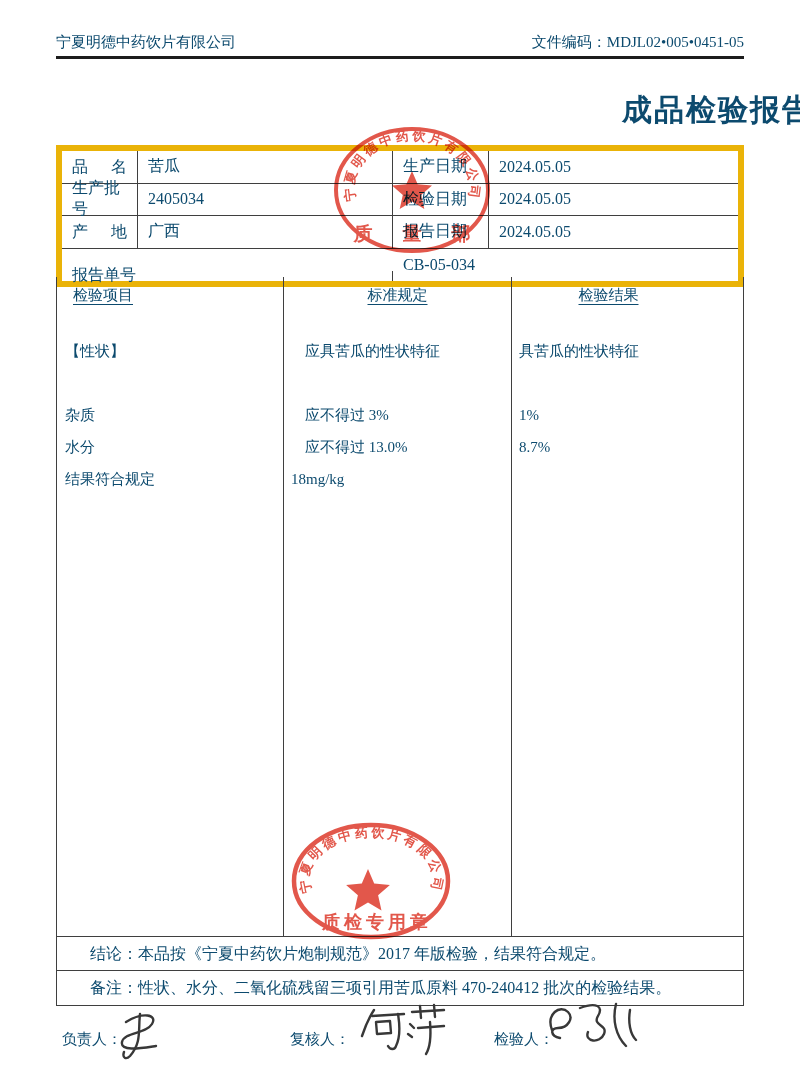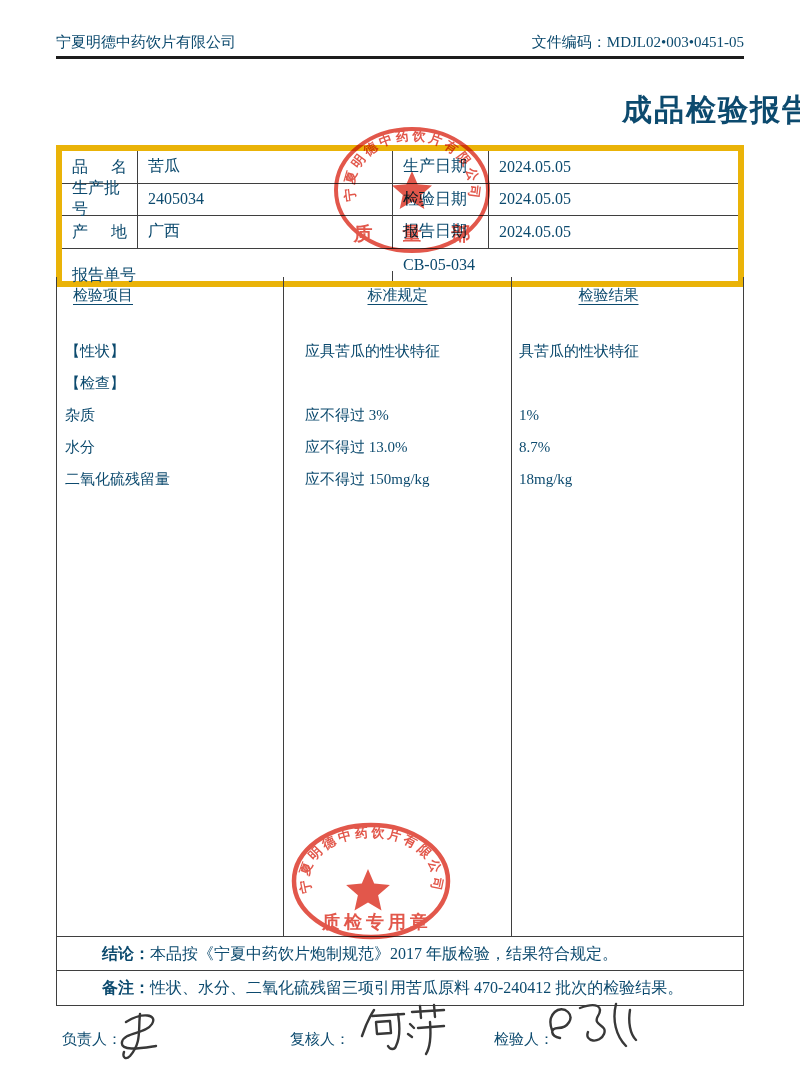--- a/index.html
+++ b/index.html
@@ -41,37 +41,37 @@
   .spec-row { position:absolute; left:0; width:100%; display:grid;
               grid-template-columns:226px 228px 1fr; font-size:15px; line-height:20px; }
   .spec-row .ci { padding-left:8px; } .spec-row .cs { padding-left:22px; } .spec-row .cr { padding-left:8px; }
   
   .concl-table {
     position:absolute; left:56px; top:937px; width:688px; box-sizing:border-box;
     border:1px solid #3f3f3f; border-top:none;
   }
   .concl-row { height:34px; line-height:34px; font-size:16px; padding-left:33px; box-sizing:border-box; }
   .concl-row.first { border-bottom:1px solid #3f3f3f; }
-  .lbl-bold { font-weight:bold;margin-left:12px; }
+  .lbl-bold { font-weight:normal; }
   
   .sig-label { position:absolute; top:1030px; font-size:15px; }
   .sig-label.s1 { left:62px; } .sig-label.s2 { left:290px; } .sig-label.s3 { left:494px; }
   .sig-svg { position:absolute; }
   .sig-svg path { fill:none; stroke:#383838; stroke-width:2.4; stroke-linecap:round; stroke-linejoin:round; }
   
   .stamp { position:absolute; mix-blend-mode:multiply; opacity:0.9; }
   .stamp text { font-family:"Liberation Serif","DejaVu Serif",serif; }
 </style>
 </head>
 <body>
 
 <div class="page">
 
   <div class="hdr-company">宁夏明德中药饮片有限公司</div>
-  <div class="hdr-code">文件编码：MDJL02•003•0451-05</div>
+  <div class="hdr-code">文件编码：MDJL02•005•0451-05</div>
   <div class="hdr-rule"></div>
 
   <div class="doc-title">成品检验报告单</div>
 
   <div class="info-table">
     <div class="cell justify">品名</div>
     <div class="cell">苦瓜</div>
     <div class="cell">生产日期</div>
     <div class="cell last-col">2024.05.05</div>
 
@@ -94,38 +94,32 @@
     <div class="vline v2"></div>
     <div class="spec-h h-item">检验项目</div>
     <div class="spec-h h-standard">标准规定</div>
     <div class="spec-h h-result">检验结果</div>
 
     <div class="spec-row" style="top:64px">
       <div class="ci">【性状】</div>
       <div class="cs">应具苦瓜的性状特征</div>
       <div class="cr">具苦瓜的性状特征</div>
     </div>
-    <div class="spec-row" style="top:96px">
-      <div class="ci">【检查】</div>
-      <div class="cs"></div>
-      <div class="cr"></div>
-    </div>
     <div class="spec-row" style="top:128px">
       <div class="ci">杂质</div>
       <div class="cs">应不得过 3%</div>
       <div class="cr">1%</div>
     </div>
     <div class="spec-row" style="top:160px">
       <div class="ci">水分</div>
       <div class="cs">应不得过 13.0%</div>
       <div class="cr">8.7%</div>
     </div>
     <div class="spec-row" style="top:192px">
-      <div class="ci">二氧化硫残留量</div>
-      <div class="cs">应不得过 150mg/kg</div>
+      <div class="ci">结果符合规定</div>
       <div class="cr">18mg/kg</div>
     </div>
   </div>
 
   <div class="concl-table">
     <div class="concl-row first">
       <span class="lbl-bold">结论：</span><span>本品按《宁夏中药饮片炮制规范》2017 年版检验，结果符合规定。</span>
     </div>
     <div class="concl-row">
       <span class="lbl-bold">备注：</span><span>性状、水分、二氧化硫残留三项引用苦瓜原料 470-240412 批次的检验结果。</span>

